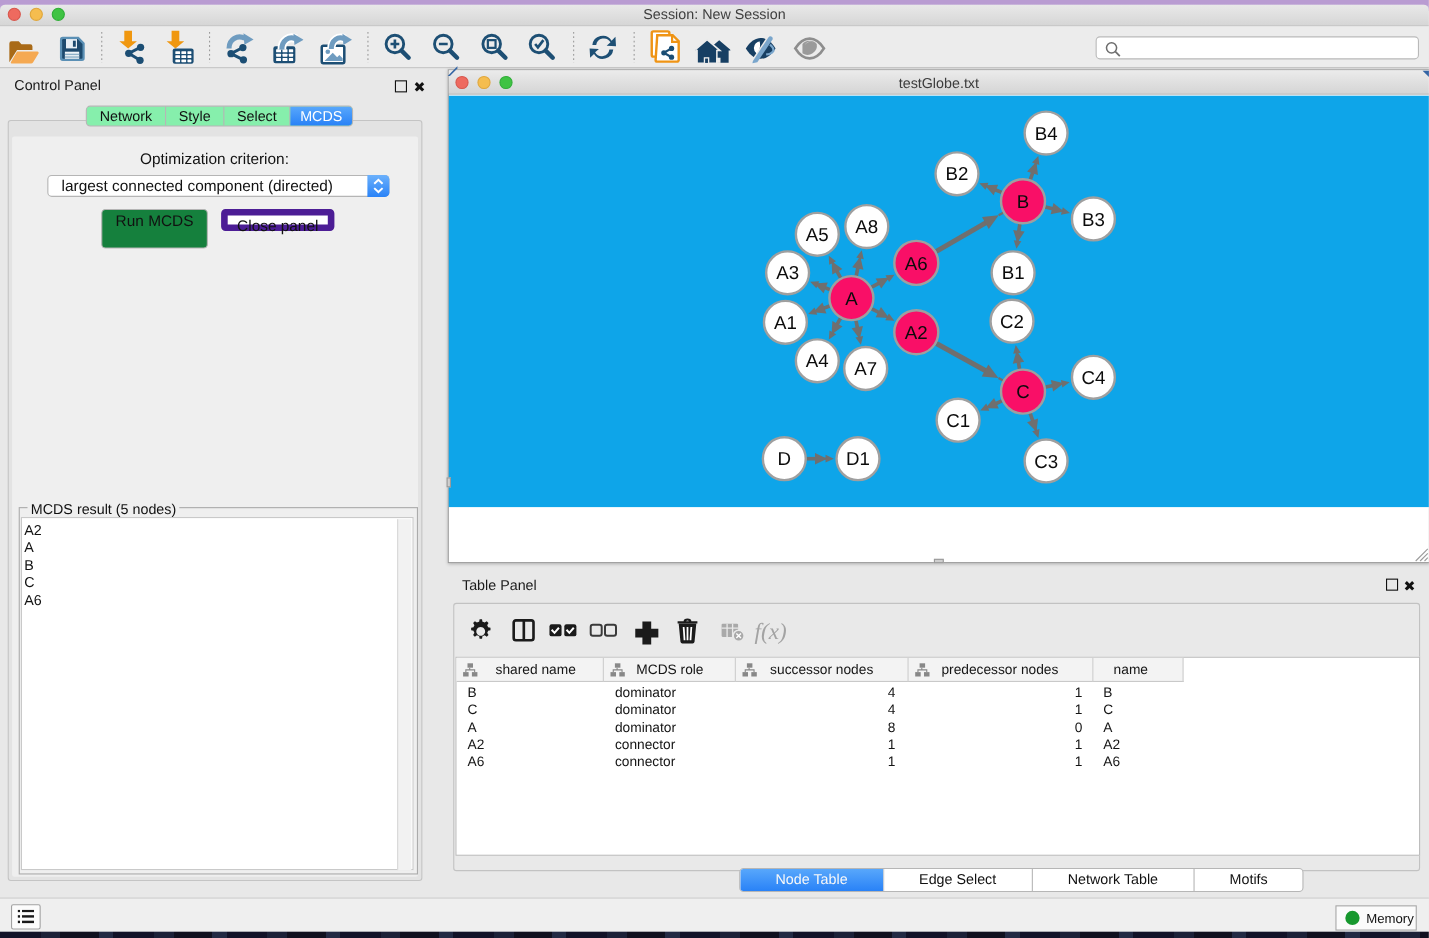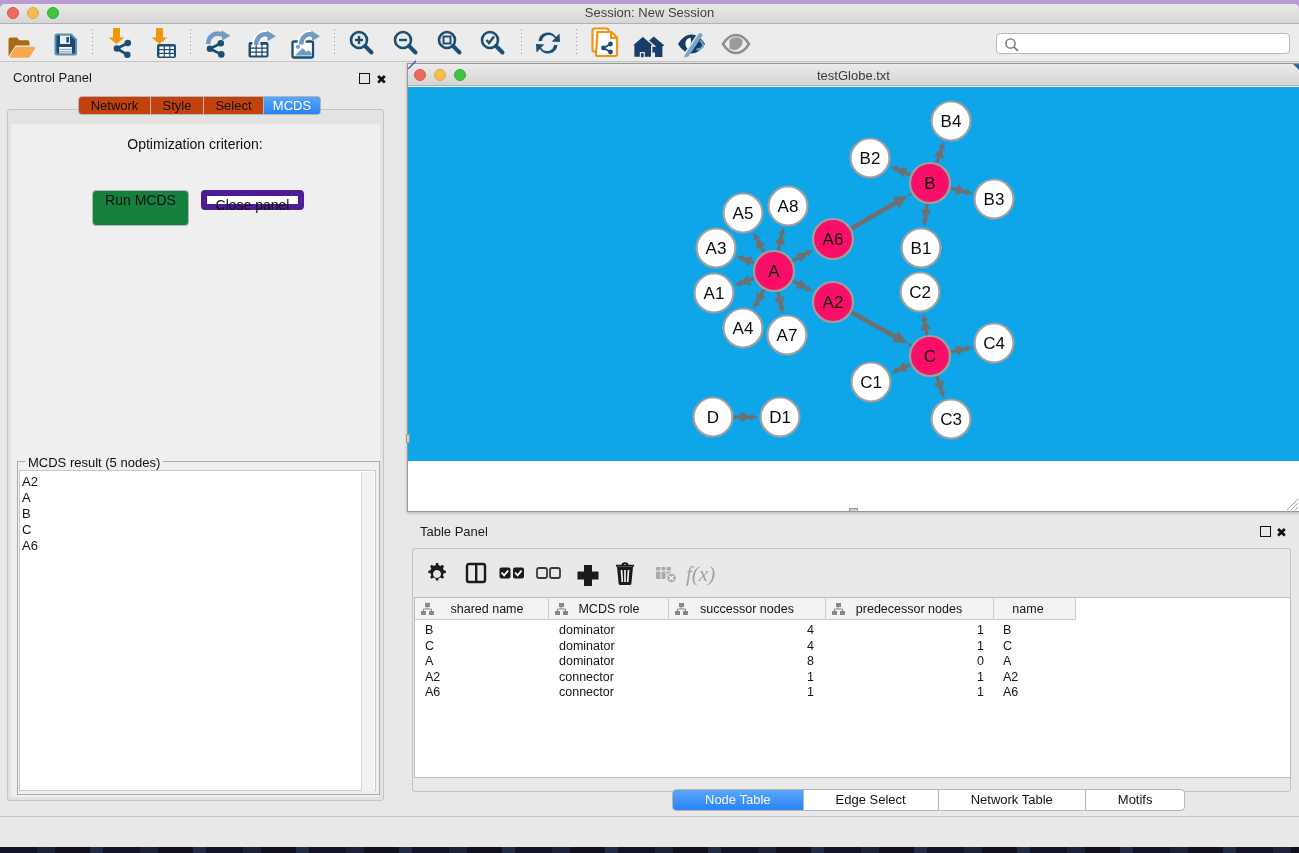--- a/index.html
+++ b/index.html
@@ -12,21 +12,21 @@
 #title-text{position:absolute;top:1px;width:100%;text-align:center;font-size:13px;color:#404040}
 
 #toolbar{left:0;top:24px;width:1299px;height:38px;background:#ececec;border-bottom:1px solid #c6c6c6}
 .sep{position:absolute;top:5px;height:28px;width:1px;background-image:linear-gradient(#9a9a9a 33%,rgba(0,0,0,0) 0%);background-size:1px 4px}
 .tbi{position:absolute;top:3px}
 #searchbox{position:absolute;left:996px;top:9px;width:294px;height:21px;background:#fff;border:1px solid #b9b9b9;border-radius:4px}
 
 #cp-title{left:13px;top:70px;font-size:13px;color:#1a1a1a}
 #cp-box{left:7px;top:109px;width:377px;height:692px;background:#e3e3e3;border:1px solid #c4c4c4;border-radius:3px}
 #cp-inner{left:11px;top:124px;width:369px;height:673px;background:#efefef;border-radius:2px}
-#cp-tabs{left:78px;top:96px;width:243px;height:19px;background:#c2410c;border:1px solid #b6b6b6;border-radius:4px;display:flex}
+#cp-tabs{left:78px;top:96px;width:243px;height:19px;background:#86efac;border:1px solid #b6b6b6;border-radius:4px;display:flex}
 #cp-tabs div{font-size:13px;color:#111;text-align:center;line-height:17px;border-right:1px solid #b6b6b6}
 #cp-tabs div:last-child{border-right:none;border-radius:0 3px 3px 0;background:linear-gradient(#58a7fb,#2982f7);color:#fff}
 .winbtn{position:absolute;font-size:13px;color:#111}
 
 #nw{left:407px;top:63px;width:893px;height:449px;background:#fff;border:1px solid #989898;box-shadow:0 1px 3px rgba(0,0,0,.25)}
 #nw-tb{position:absolute;left:0;top:0;width:100%;height:22px;background:linear-gradient(#ebebeb,#d5d5d5);border-bottom:1px solid #ababab}
 #nw-tb .tl{position:absolute;top:5px;width:12px;height:12px;border-radius:50%}
 #nw-title{position:absolute;top:4px;width:100%;text-align:center;font-size:13px;color:#3c3c3c}
 
 #tp-title{left:420px;top:524px;font-size:13px;color:#1a1a1a}
@@ -199,20 +199,29 @@
 <div class="winbtn" style="left:376px;top:72px">✖</div>
 <div class="abs" id="cp-box"></div>
 <div class="abs" id="cp-inner"></div>
 <div class="abs" id="cp-tabs">
   <div style="width:72px">Network</div>
       <div style="width:53px">Style</div>
       <div style="width:60px">Select</div>
       <div style="flex:1">MCDS</div>
 </div>
 <div class="abs" style="left:0;top:136px;width:390px;text-align:center;font-size:14px;color:#111">Optimization criterion:</div>
+<div class="abs" style="left:43px;top:159px;width:311px;height:20px;background:#fff;border:1px solid #b5b5b5;border-radius:4px">
+  <div style="position:absolute;left:12px;top:1px;font-size:14px;color:#111">largest connected component (directed)</div>
+  <div style="position:absolute;right:-1px;top:-1px;width:20px;height:20px;border-radius:0 4px 4px 0;background:linear-gradient(#6cb1fc,#2a83f7)">
+    <svg width="20" height="20" viewBox="0 0 20 20">
+          <path d="M6.2 8 L10 4.4 L13.8 8" fill="none" stroke="#fff" stroke-width="1.8"></path>
+          <path d="M6.2 12 L10 15.6 L13.8 12" fill="none" stroke="#fff" stroke-width="1.8"></path>
+        </svg>
+  </div>
+</div>
 <div class="abs" style="left:92px;top:190px;width:97px;height:36px;background:#15803d;border:1px solid #b5b5b5;border-radius:4px;text-align:center;font-size:14px;line-height:18px;color:#111">Run MCDS</div>
 <div class="abs" style="left:201px;top:190px;width:103px;height:20px;background:#fff;border:6px solid #4c1d95;border-radius:4px;text-align:center;font-size:14px;line-height:18px;color:#111">Close panel</div>
 <div class="abs" style="left:17px;top:461px;width:363px;height:334px;border:1px solid #ababab"></div>
 <div class="abs" style="left:25px;top:455px;background:#efefef;font-size:13px;color:#111;padding:0 3px">MCDS result (5 nodes)</div>
 <div class="abs" style="left:19px;top:470px;width:357px;height:321px;background:#fff;border:1px solid #c9c9c9">
   <div style="position:absolute;left:2px;top:3px;font-size:13px;color:#111;line-height:16px">A2<br>A<br>B<br>C<br>A6</div>
   <div style="position:absolute;right:1px;top:1px;width:13px;height:319px;background:#f2f2f2;border-left:1px solid #d8d8d8"></div>
 </div>
 <div class="abs" id="nw">
   <div id="nw-tb">
@@ -463,13 +472,31 @@
   </g>
 </svg>
 </div>
 <div class="abs" id="tp-tabs">
   <div>Node Table</div>
       <div>Edge Select</div>
       <div>Network Table</div>
       <div>Motifs</div>
 </div>
 <div class="abs" id="statussep"></div>
+<div class="abs" id="statusbar">
+<div style="position:absolute;left:10px;top:5px;width:27px;height:23px;background:#fcfcfc;border:1px solid #a2a2a2;border-radius:2px">
+<svg style="position:absolute;left:5px;top:4px" width="15" height="13" viewBox="0 0 15 13">
+          <g fill="#1a1a1a">
+            <rect x="0" y="0" width="2.2" height="2.2"></rect>
+            <rect x="4" y="0" width="11" height="2.2"></rect>
+            <rect x="0" y="5" width="2.2" height="2.2"></rect>
+            <rect x="4" y="5" width="11" height="2.2"></rect>
+            <rect x="0" y="10" width="2.2" height="2.2"></rect>
+            <rect x="4" y="10" width="11" height="2.2"></rect>
+          </g>
+        </svg>
+</div>
+<div style="position:absolute;left:1214px;top:6px;width:74px;height:23px;background:#fbfbfb;border:1px solid #a5a5a5;display:flex;align-items:center">
+<div style="width:13px;height:13px;border-radius:50%;background:#17982e;margin-left:8px"></div>
+<div style="font-size:12px;color:#111;margin-left:6px">Memory</div>
+</div>
+</div>
 <div class="abs" id="deskBottom"></div>
 </div>
 </body></html>

